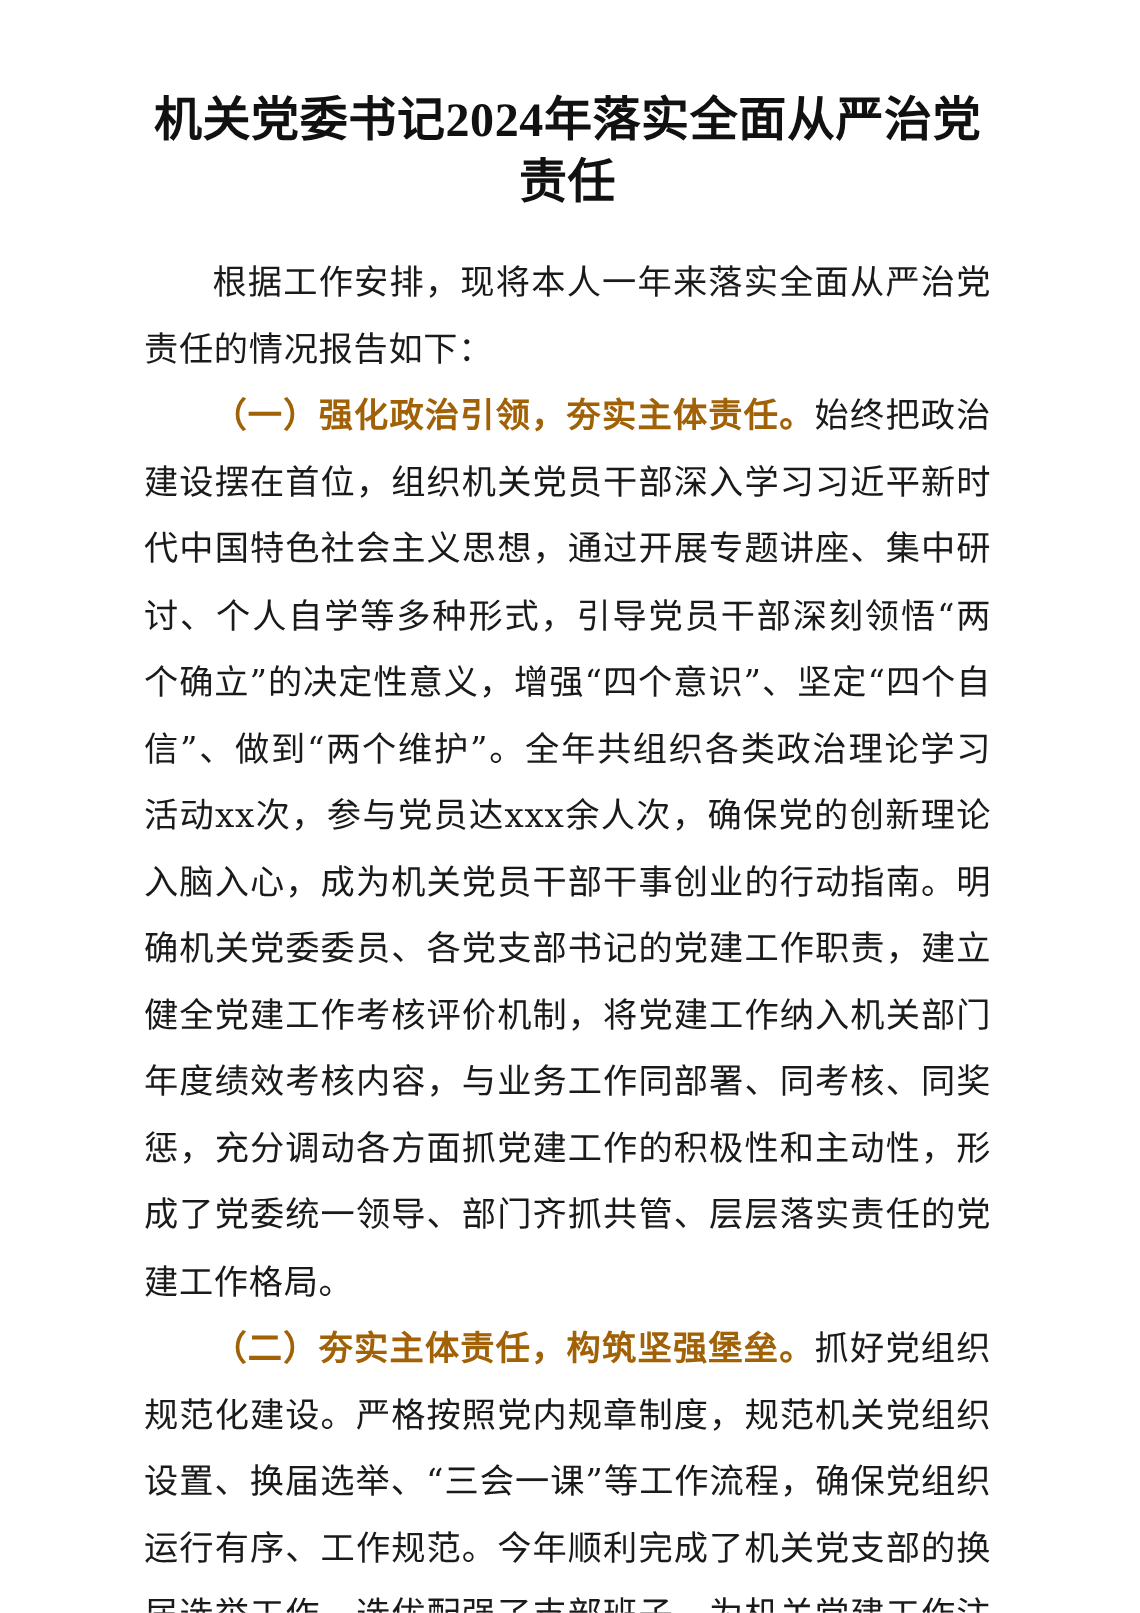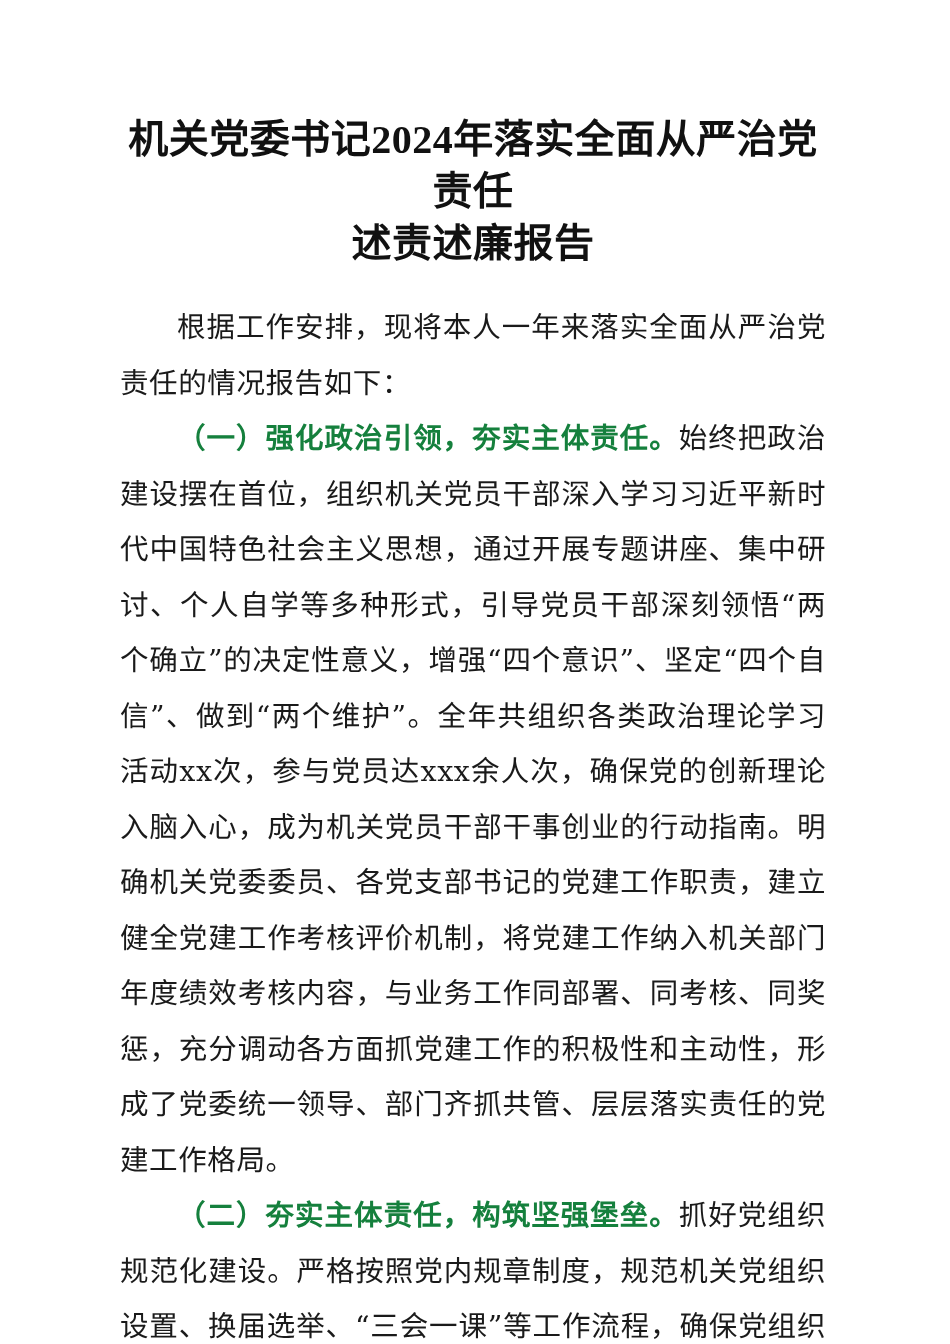--- a/index.html
+++ b/index.html
@@ -28,21 +28,21 @@
   .page-body {
     position: absolute;
     left: 120px;
     top: 0;
     width: 706px;   
   }
 
   
   .doc-title {
     margin: 0;
-    padding-top: 114px;
+    padding-top: 74px;
     font-family: "Liberation Serif", "DejaVu Serif", serif;
     font-weight: bold;
     font-size: 40px;
     line-height: 52px;
     text-align: center;
     letter-spacing: 0.5px;
     color: #111111;
     text-rendering: optimizeLegibility;
   }
 
@@ -60,42 +60,42 @@
     text-justify: inter-ideograph;
     text-indent: 2em;
     letter-spacing: 0.6px;
     color: #1a1a1a;
     word-break: break-all;
   }
 
   
   p.para .lead {
     font-weight: bold;
-    color: #15803d;
+    color: #a16207;
   }
 
   
   p.section-heading {
     margin: 0;
     font-family: "Liberation Sans", "DejaVu Sans", sans-serif;
     font-weight: bold;
     font-size: 28px;
     line-height: 55.5px;
     text-indent: 2em;
     letter-spacing: 1px;
     color: #000000;
   }
 </style>
 </head>
 <body>
 
 <div class="page">
   <div class="page-body">
 
-    <h1 class="doc-title"><span>机关党委书记2024年落实全面从严治党责任</span><br><span>述责述廉报告</span></h1>
+    <h1 class="doc-title"><span>机关党委书记2024年落实全面从严治党责任</span><br></h1>
 
     <div class="body-block">
 
       <p class="para">根据工作安排，现将本人一年来落实全面从严治党责任的情况报告如下：</p>
 
 
       <p class="para"><span class="lead">（一）强化政治引领，夯实主体责任。</span><span>始终把政治建设摆在首位，组织机关党员干部深入学习习近平新时代中国特色社会主义思想，通过开展专题讲座、集中研讨、个人自学等多种形式，引导党员干部深刻领悟“两个确立”的决定性意义，增强“四个意识”、坚定“四个自信”、做到“两个维护”。全年共组织各类政治理论学习活动xx次，参与党员达xxx余人次，确保党的创新理论入脑入心，成为机关党员干部干事创业的行动指南。明确机关党委委员、各党支部书记的党建工作职责，建立健全党建工作考核评价机制，将党建工作纳入机关部门年度绩效考核内容，与业务工作同部署、同考核、同奖惩，充分调动各方面抓党建工作的积极性和主动性，形成了党委统一领导、部门齐抓共管、层层落实责任的党建工作格局。</span></p>
 
       <p class="para"><span class="lead">（二）夯实主体责任，构筑坚强堡垒。</span><span>抓好党组织规范化建设。严格按照党内规章制度，规范机关党组织设置、换届选举、“三会一课”等工作流程，确保党组织运行有序、工作规范。今年顺利完成了机关党支部的换届选举工作，选优配强了支部班子，为机关党建工作注入了新的活力。认真落实民主生</span></p>
 

